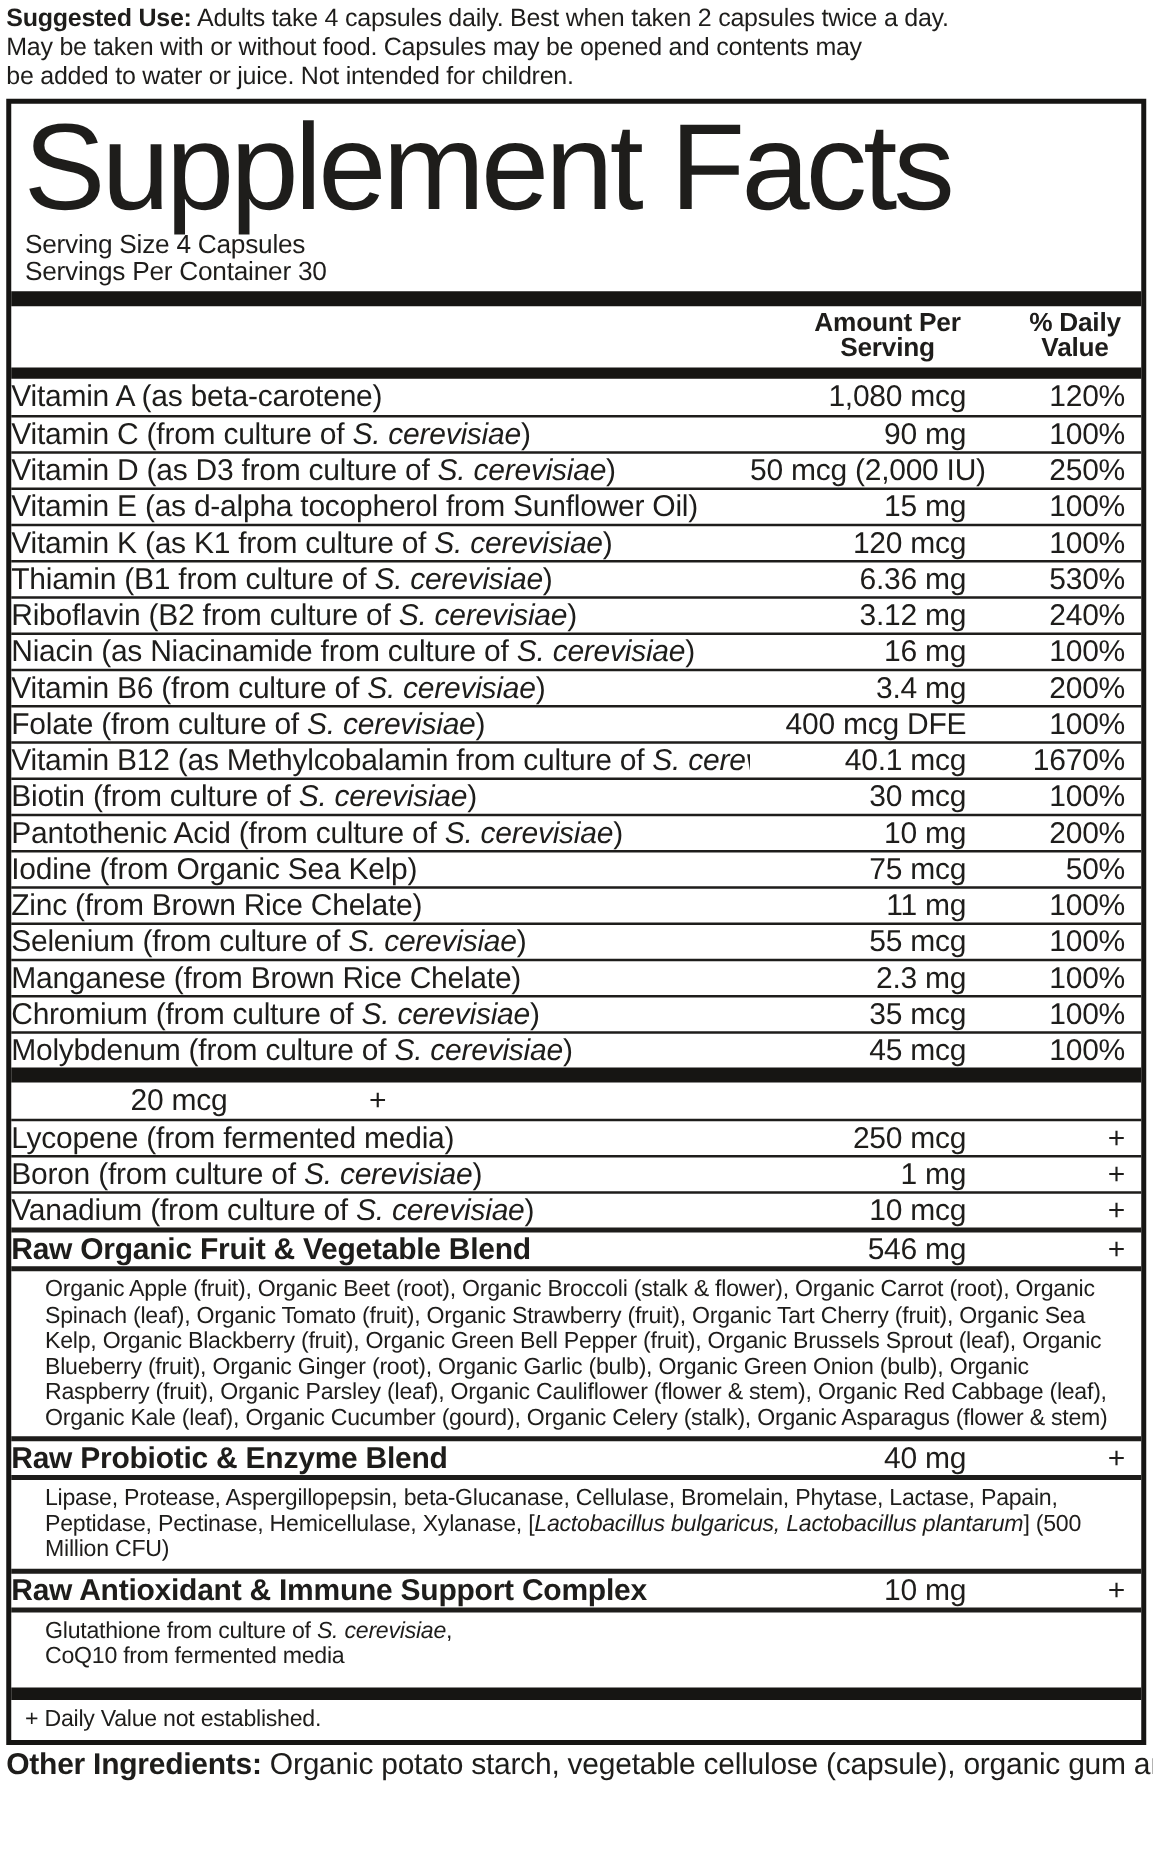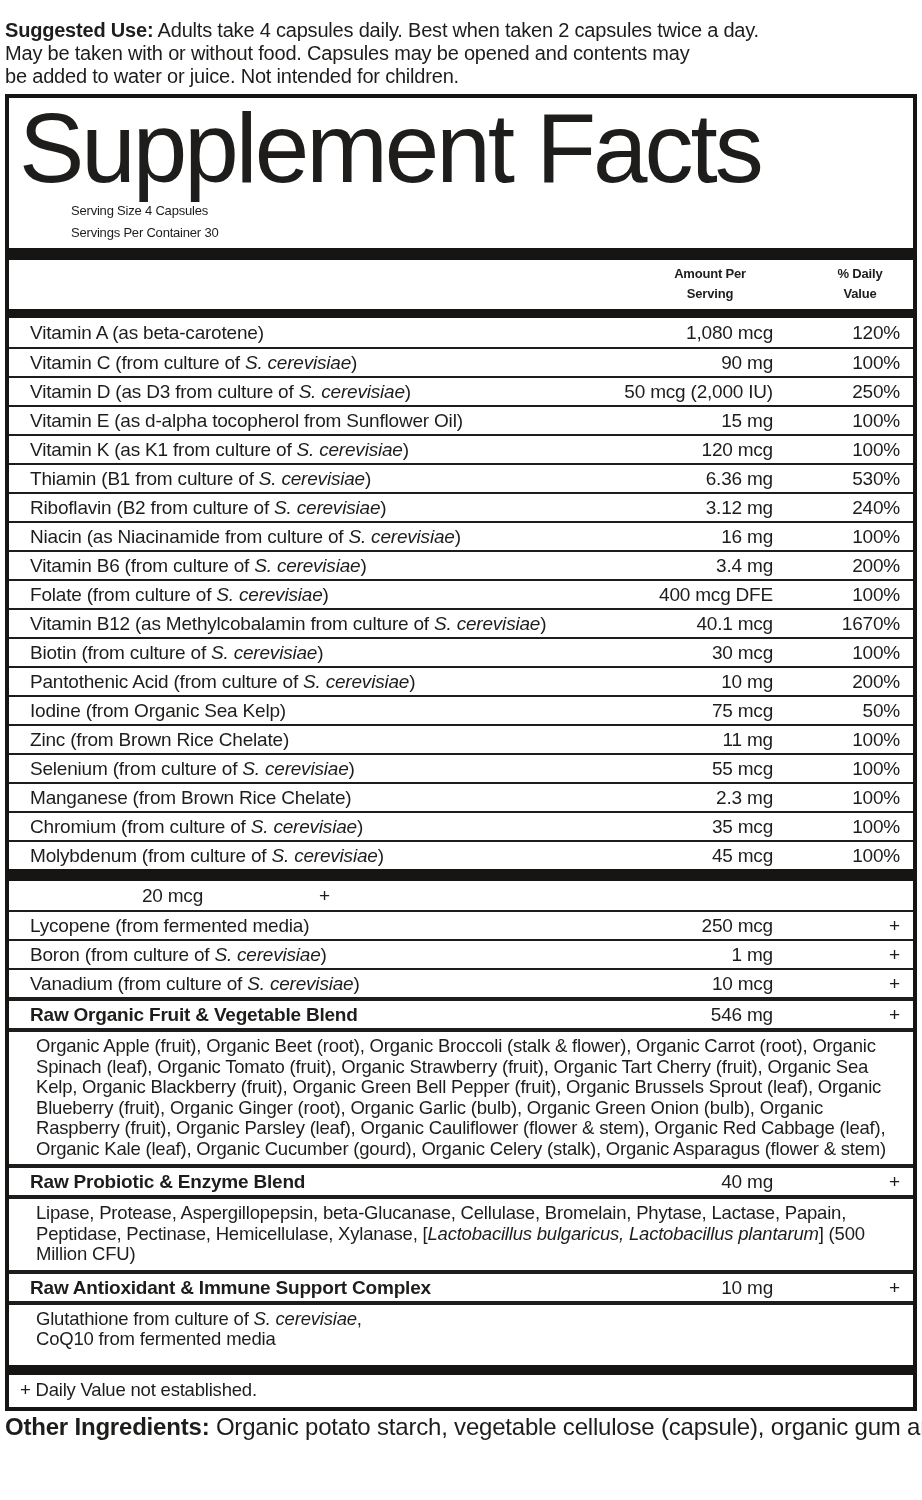--- a/index.html
+++ b/index.html
@@ -6,21 +6,21 @@
   html, body { width: 922px; height: 1500px; overflow: hidden; background: #ffffff; }
   body {
     font-family: "Liberation Sans", sans-serif;
     color: #1e1d1b;
     letter-spacing: -0.2px;
   }
   i { font-style: italic; }
 
   
   .suggested {
-    padding: 19px 5px 6px 5px;
+    padding: 4px 5px 6px 5px;
     font-size: 20px;
     line-height: 23px;
     border-radius: 23px;
   }
   .suggested .lbl { font-weight: bold; }
   .suggested .txt { white-space: pre-line; }
 
   
   .panel {
     margin: 0 5px;
@@ -29,52 +29,51 @@
   }
   .title {
     font-size: 98px;
     line-height: 92px;
     font-weight: normal;
     letter-spacing: -3px;
     white-space: nowrap;
     padding: 4px 0 0 10px;
   }
   .serving {
-    font-size: 13px;
+    font-size: 21px;
     line-height: 22px;
-    padding-left: 25px;
-    margin-left: 37px;
+    padding-left: 11px;
   }
   .serving-block { padding-bottom: 4px; padding-top: 6px; }
 
   .bar { height: 12px; background: #161513; }
   .bar.thin { height: 9px; }
   .bar.foot { height: 10px; margin-top: 10px; }
 
   .col-header {
     display: flex;
     justify-content: flex-end;
     font-weight: bold;
-    font-size: 13px;
+    font-size: 21px;
     line-height: 20px;
     text-align: center;
     padding: 4px 0 5px 0;
     white-space: pre-line;
   }
   .hdr-amt { width: 150px; }
   .hdr-dv { width: 106px; margin-left: 22px; margin-right: 0; }
 
   
   #rows .row {
     display: flex;
     align-items: center;
     line-height: 27px;
     min-height: 29px;
-    padding-left: 21px;
-    font-size: 19px;
+    padding-left: 0;
+    font-size: 24px;
   }
   #rows > * + .row { border-top: 2px solid #1e1d1b; align-items: center; }
   #rows .divider + .row { border-top: none; }
   #rows .row.blend-hdr { border-top-width: 4px; border-bottom: 4px solid #1e1d1b; }
   #rows .divider { height: 12px; background: #161513; }
   .cell.name { flex: 1; white-space: nowrap; overflow: hidden; }
   .cell.name.bold { font-weight: bold; }
   .cell.amt { width: 173px; text-align: right; white-space: nowrap; }
   .cell.dv { width: 140px; text-align: right; padding-right: 13px; white-space: nowrap; }
   #rows .desc {

